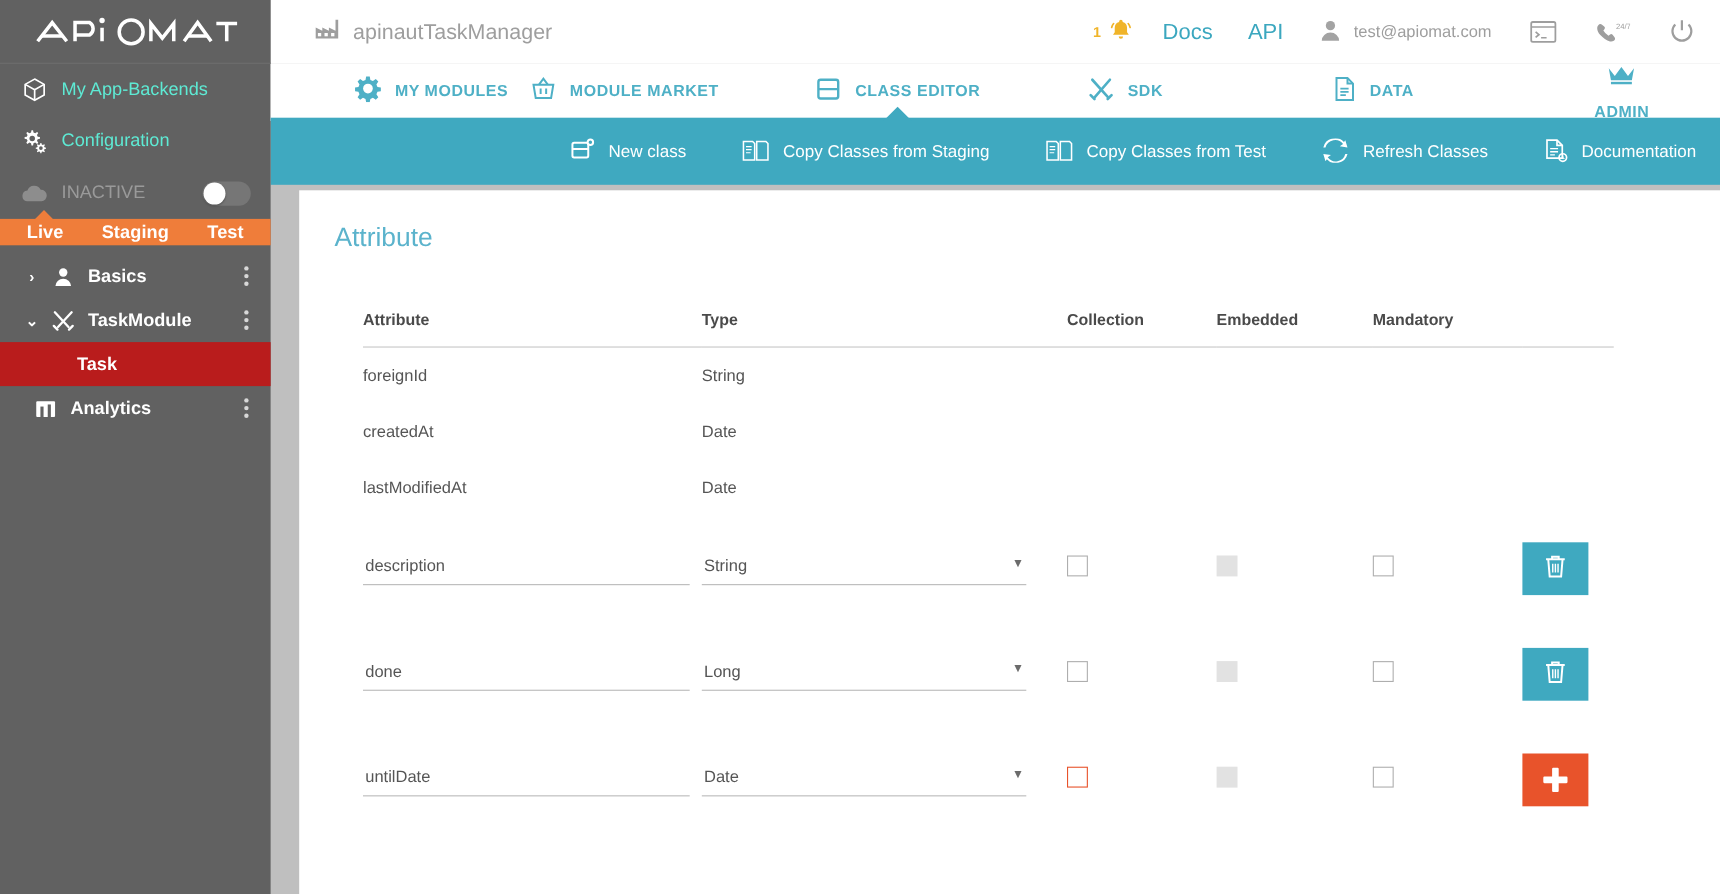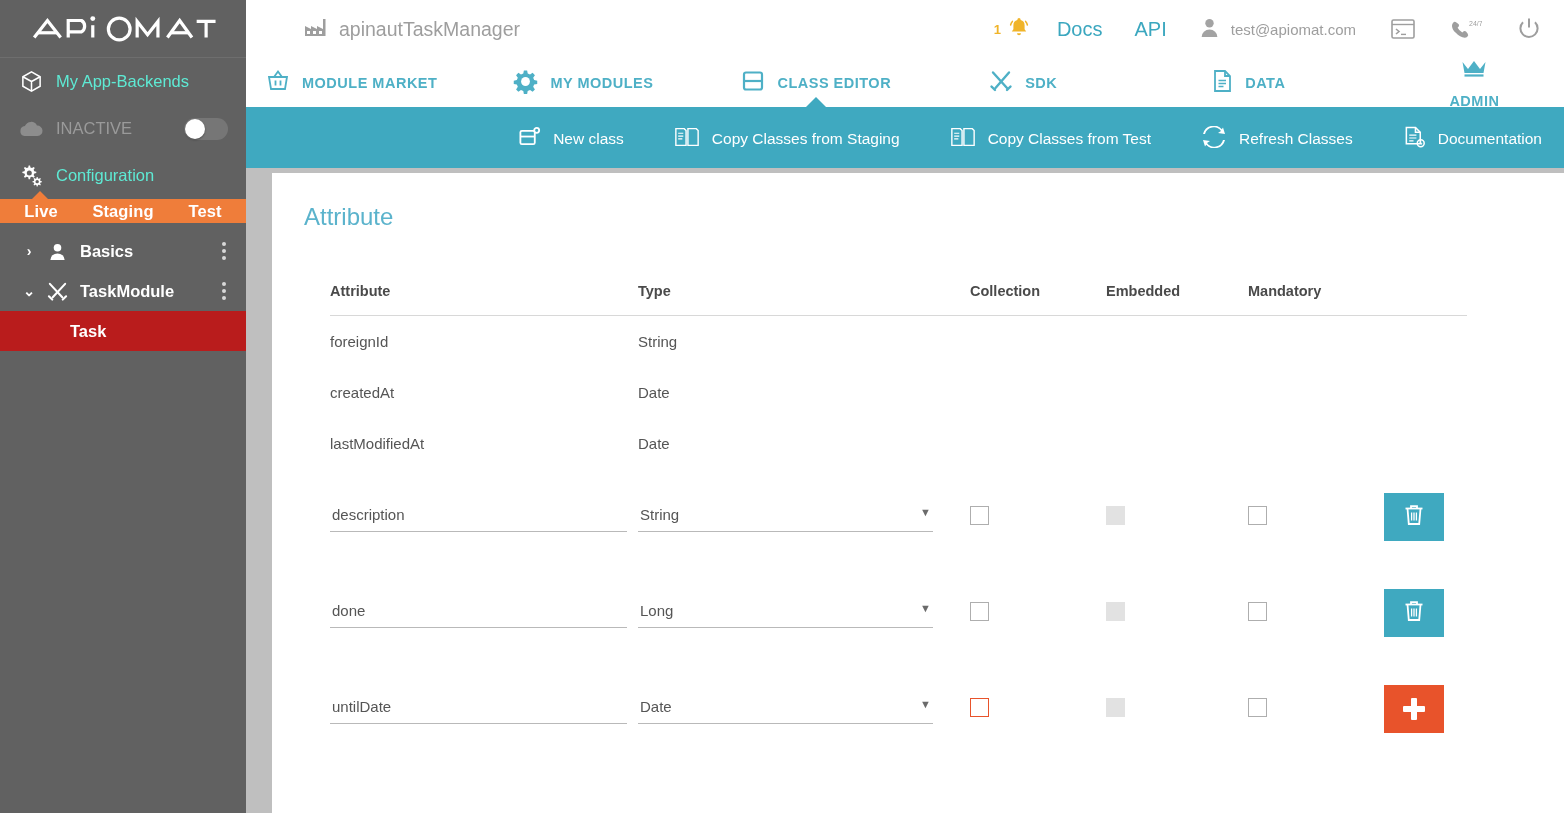--- a/index.html
+++ b/index.html
@@ -70,21 +70,21 @@
     position: absolute; right: 20px; top: 50%; transform: translateY(-50%);
     display: flex; flex-direction: column; gap: 3px;
   }
   .kebab i { width: 4px; height: 4px; background: #d8d8d8; border-radius: 50%; display: block; }
 
   
   .right { flex: 1; height: 813px; display: flex; flex-direction: column; background: #bfbfbf;}
 
   .topbar {
     height: 58px; background: #fff; display: flex; align-items: center;
-    padding: 0 18px 0 58px; flex: 0 0 58px;
+    padding: 0 18px 0 40px; flex: 0 0 58px;
   }
   .app-title { display: flex; align-items: center; gap: 13px; color: #9e9e9e; font-size: 19.5px;}
   .top-right { margin-left: auto; display: flex; align-items: center; gap: 0; }
   .top-right > * { display: flex; align-items: center; }
   .bell-grp { gap: 6px; margin-right: 26px; }
   .bell-count { color: #f0b429; font-size: 13px; font-weight: bold;}
   .tlink { color: #3ba7bf; font-size: 20px; margin-right: 32px; cursor: pointer; }
   .user-grp { gap: 11px; margin-right: 34px; color:#9e9e9e; font-size: 15px; text-align: right;}
   .icon-btn { margin-right: 34px; cursor: pointer; }
   .icon-btn:last-child { margin-right: 4px; }
@@ -201,42 +201,42 @@
     <div class="side-link">
       <span class="ic">
         <svg width="23" height="23" viewBox="0 0 24 24" fill="none" stroke="#fff" stroke-width="1.6">
           <path d="M12 2 L21 7 L21 17 L12 22 L3 17 L3 7 Z"></path>
           <path d="M12 12 L21 7 M12 12 L3 7 M12 12 L12 22"></path>
         </svg>
       </span>
       <span>My App-Backends</span>
     </div>
 
-    <div class="side-link inactive">
-      <span class="ic">
-        <svg width="26" height="18" viewBox="0 0 26 18" fill="#8d8d8d">
-          <path d="M6.5 16 A5 5 0 0 1 6.9 6.1 A6.6 6.6 0 0 1 19 5.6 A4.9 4.9 0 0 1 19.6 16 Z"></path>
-        </svg>
-      </span>
-      <span>INACTIVE</span>
-      <span class="toggle"></span>
-    </div>
-
     <div class="side-link">
       <span class="ic">
         <svg width="25" height="25" viewBox="0 0 26 26" fill="#fff">
           <path d="M10 2.5 l1.5 0 .4 2.1 1.6 .7 1.8-1.2 1.1 1.1-1.2 1.8 .7 1.6 2.1 .4 0 1.5-2.1 .4-.7 1.6 1.2 1.8-1.1 1.1-1.8-1.2-1.6 .7-.4 2.1-1.5 0-.4-2.1-1.6-.7-1.8 1.2-1.1-1.1 1.2-1.8-.7-1.6-2.1-.4 0-1.5 2.1-.4 .7-1.6-1.2-1.8 1.1-1.1 1.8 1.2 1.6-.7z"></path>
           <circle cx="10.7" cy="10.3" r="2.6" fill="#616161"></circle>
           <path d="M18.4 14.6 l1 0 .3 1.4 1.1 .45 1.2-.8 .72 .72-.8 1.2 .45 1.1 1.4 .3 0 1-1.4 .3-.45 1.1 .8 1.2-.72 .72-1.2-.8-1.1 .45-.3 1.4-1 0-.3-1.4-1.1-.45-1.2 .8-.72-.72 .8-1.2-.45-1.1-1.4-.3 0-1 1.4-.3 .45-1.1-.8-1.2 .72-.72 1.2 .8 1.1-.45z"></path>
           <circle cx="18.9" cy="19.4" r="1.75" fill="#616161"></circle>
         </svg>
       </span>
       <span>Configuration</span>
     </div>
 
+    <div class="side-link inactive">
+      <span class="ic">
+        <svg width="26" height="18" viewBox="0 0 26 18" fill="#8d8d8d">
+          <path d="M6.5 16 A5 5 0 0 1 6.9 6.1 A6.6 6.6 0 0 1 19 5.6 A4.9 4.9 0 0 1 19.6 16 Z"></path>
+        </svg>
+      </span>
+      <span>INACTIVE</span>
+      <span class="toggle"></span>
+    </div>
+
     <div class="env-bar">
       <div class="env active">Live</div>
       <div class="env">Staging</div>
       <div class="env">Test</div>
     </div>
 
     <div class="tree">
 
       <div class="tree-row">
         <span class="chev">›</span>
@@ -269,20 +269,35 @@
             <i></i>
             <i></i>
             <i></i>
           </span>
       </div>
 
       <div class="tree-row sub">
         <span>Task</span>
       </div>
 
+      <div class="tree-row" style="padding-left:26px">
+        <span class="tic">
+          <svg width="21" height="19" viewBox="0 0 22 20" fill="#fff">
+            <rect x="2" y="3" width="18" height="15" rx="1"></rect>
+            <rect x="6" y="8" width="3" height="10" fill="#616161"></rect>
+            <rect x="13" y="6" width="3" height="12" fill="#616161"></rect>
+          </svg>
+        </span>
+        <span class="tlabel">Analytics</span>
+        <span class="kebab">
+            <i></i>
+            <i></i>
+            <i></i>
+          </span>
+      </div>
 
     </div>
   </aside>
 
   <div class="right">
 
     <header class="topbar">
       <div class="app-title">
         <span>
           <svg width="22" height="20" viewBox="0 0 22 20" fill="#9e9e9e">
@@ -338,39 +353,39 @@
           <svg width="26" height="26" viewBox="0 0 26 26" fill="none" stroke="#9e9e9e" stroke-width="2">
             <path d="M7 6.2 A8.6 8.6 0 1 0 19 6.2"></path>
             <path d="M13 2.5 V11.5"></path>
           </svg>
         </span>
       </div>
     </header>
 
     <nav class="tabs">
 
+      <div class="tab t2">
+        <span>
+          <svg width="25" height="25" viewBox="0 0 26 26" fill="#4eb0c6">
+            <path d="M11.3 1.6 h3.4 l.6 3.2 2.4 1 2.7-1.8 2.4 2.4-1.8 2.7 1 2.4 3.2 .6 v3.4 l-3.2 .6-1 2.4 1.8 2.7-2.4 2.4-2.7-1.8-2.4 1-.6 3.2 h-3.4 l-.6-3.2-2.4-1-2.7 1.8-2.4-2.4 1.8-2.7-1-2.4-3.2-.6 v-3.4 l3.2-.6 1-2.4-1.8-2.7 2.4-2.4 2.7 1.8 2.4-1z"></path>
+            <circle cx="13" cy="13" r="4.6" fill="#fff"></circle>
+          </svg>
+        </span>
+        <span>MY MODULES</span>
+      </div>
+
       <div class="tab t1">
         <span>
           <svg width="24" height="24" viewBox="0 0 24 24" fill="none" stroke="#4eb0c6" stroke-width="1.8">
             <path d="M3 8 H21 L19 20 H5 Z"></path>
               <path d="M8 8 L12 2.5 L16 8"></path>
             <path d="M9.5 11.5 V16.5 M14.5 11.5 V16.5"></path>
           </svg>
         </span>
         <span>MODULE MARKET</span>
-      </div>
-
-      <div class="tab t2">
-        <span>
-          <svg width="25" height="25" viewBox="0 0 26 26" fill="#4eb0c6">
-            <path d="M11.3 1.6 h3.4 l.6 3.2 2.4 1 2.7-1.8 2.4 2.4-1.8 2.7 1 2.4 3.2 .6 v3.4 l-3.2 .6-1 2.4 1.8 2.7-2.4 2.4-2.7-1.8-2.4 1-.6 3.2 h-3.4 l-.6-3.2-2.4-1-2.7 1.8-2.4-2.4 1.8-2.7-1-2.4-3.2-.6 v-3.4 l3.2-.6 1-2.4-1.8-2.7 2.4-2.4 2.7 1.8 2.4-1z"></path>
-            <circle cx="13" cy="13" r="4.6" fill="#fff"></circle>
-          </svg>
-        </span>
-        <span>MY MODULES</span>
       </div>
 
       <div class="tab t3 active">
         <span>
           <svg width="24" height="24" viewBox="0 0 24 24" fill="none" stroke="#4eb0c6" stroke-width="2.2">
             <rect x="3" y="3.5" width="18" height="17" rx="2"></rect>
             <path d="M3 12 H21"></path>
           </svg>
         </span>
         <span>CLASS EDITOR</span>

